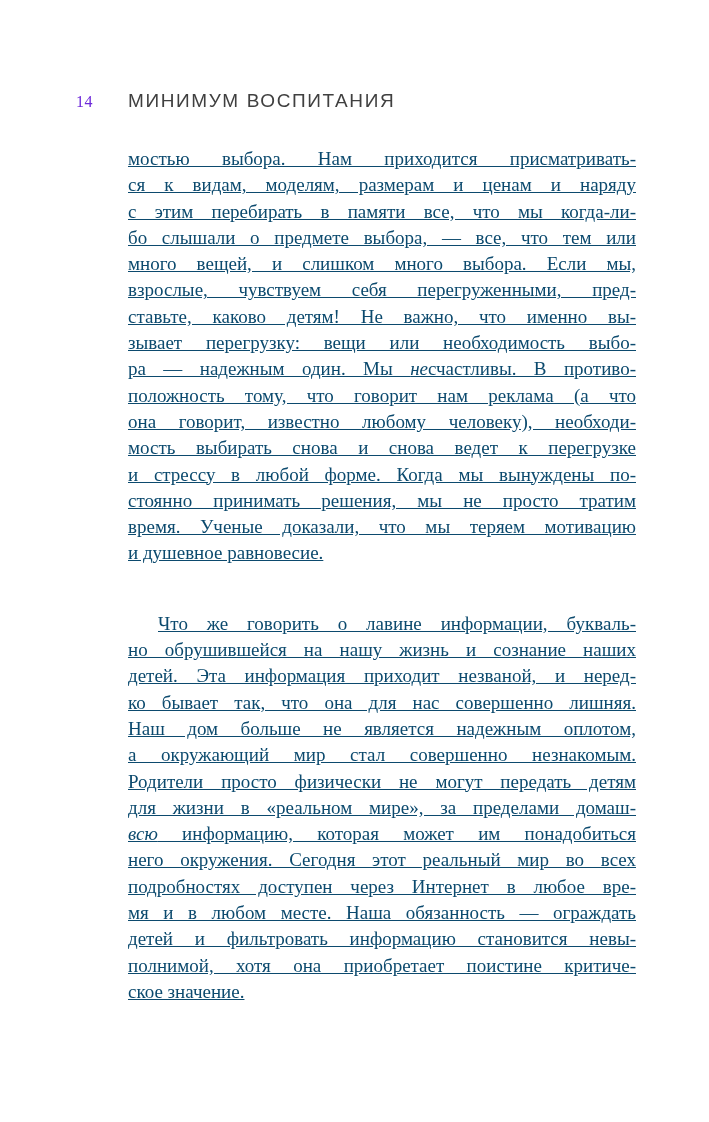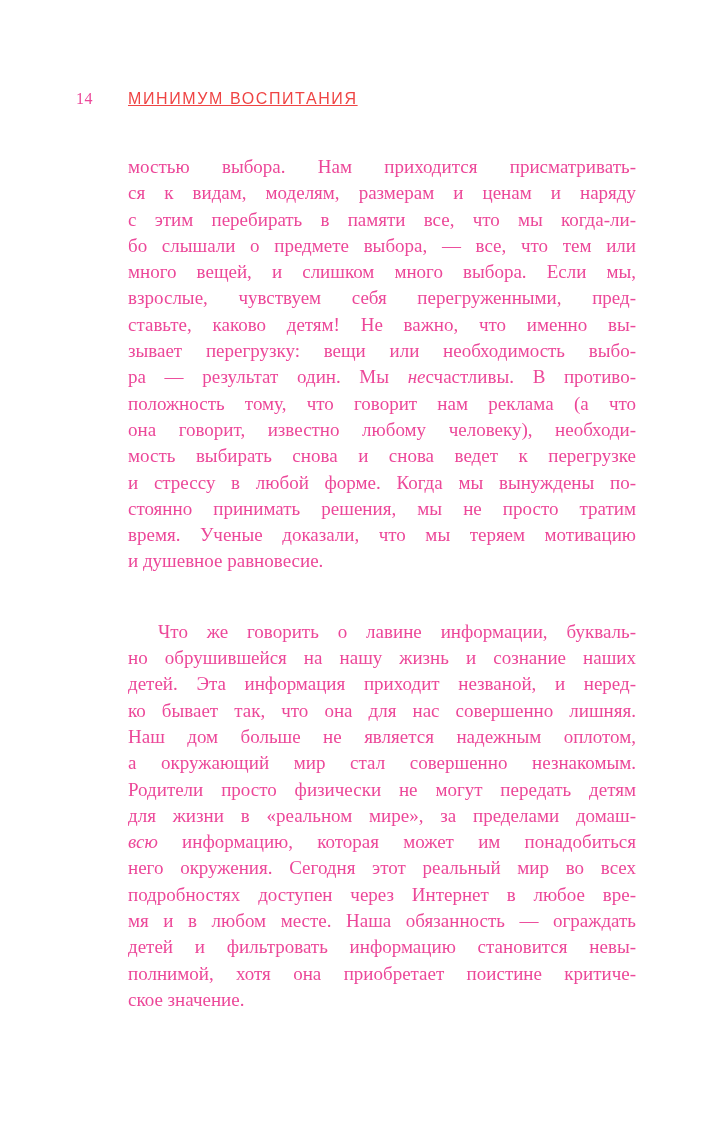--- a/index.html
+++ b/index.html
@@ -22,40 +22,40 @@
     top: 90px;
     left: 76px;
     right: 74px;
     display: flex;
     align-items: baseline;
   }
   .page-number {
     font-family: "Liberation Serif", serif;
     font-size: 16px;
     letter-spacing: 0.5px;
-    color: #ec4899;
+    color: #6d28d9;
     width: 52px;
     flex: 0 0 auto;
   }
   .running-head {
     font-family: "Liberation Sans", "DejaVu Sans", sans-serif;
-    font-size: 16px;
+    font-size: 19px;
     letter-spacing: 1.6px;
-    color: #ef4444;
+    color: #404040;
     text-transform: uppercase;
-    text-decoration: underline;
   }
   .page-body {
     position: absolute;
-    top: 154px;
+    top: 146px;
     left: 128px;
     width: 508px;
     font-size: 19px;
     line-height: 26.3px;
-    color: #ec4899;
+    color: #0c4a6e;
+    text-decoration: underline;
   }
   .line {
     text-align: justify;
     text-align-last: justify;
     white-space: nowrap;
   }
   .line.line-end {
     text-align-last: left;
   }
   .line.indent {
@@ -76,21 +76,21 @@
   </div>
   <div class="page-body">
       <div class="line"><span>мостью выбора. Нам приходится присматривать-</span></div>
       <div class="line"><span>ся к видам, моделям, размерам и ценам и наряду</span></div>
       <div class="line"><span>с этим перебирать в памяти все, что мы когда-ли-</span></div>
       <div class="line"><span>бо слышали о предмете выбора, — все, что тем или</span></div>
       <div class="line"><span>много вещей, и слишком много выбора. Если мы,</span></div>
       <div class="line"><span>взрослые, чувствуем себя перегруженными, пред-</span></div>
       <div class="line"><span>ставьте, каково детям! Не важно, что именно вы-</span></div>
       <div class="line"><span>зывает перегрузку: вещи или необходимость выбо-</span></div>
-      <div class="line"><span>ра — результат один. Мы </span><span class="italic">не</span><span>счастливы. В противо-</span></div>
+      <div class="line"><span>ра — надежным один. Мы </span><span class="italic">не</span><span>счастливы. В противо-</span></div>
       <div class="line"><span>положность тому, что говорит нам реклама (а что</span></div>
       <div class="line"><span>она говорит, известно любому человеку), необходи-</span></div>
       <div class="line"><span>мость выбирать снова и снова ведет к перегрузке</span></div>
       <div class="line"><span>и стрессу в любой форме. Когда мы вынуждены по-</span></div>
       <div class="line"><span>стоянно принимать решения, мы не просто тратим</span></div>
       <div class="line"><span>время. Ученые доказали, что мы теряем мотивацию</span></div>
       <div class="line line-end"><span>и душевное равновесие.</span></div>
       <div class="line indent"><span>Что же говорить о лавине информации, букваль-</span></div>
       <div class="line"><span>но обрушившейся на нашу жизнь и сознание наших</span></div>
       <div class="line"><span>детей. Эта информация приходит незваной, и неред-</span></div>

